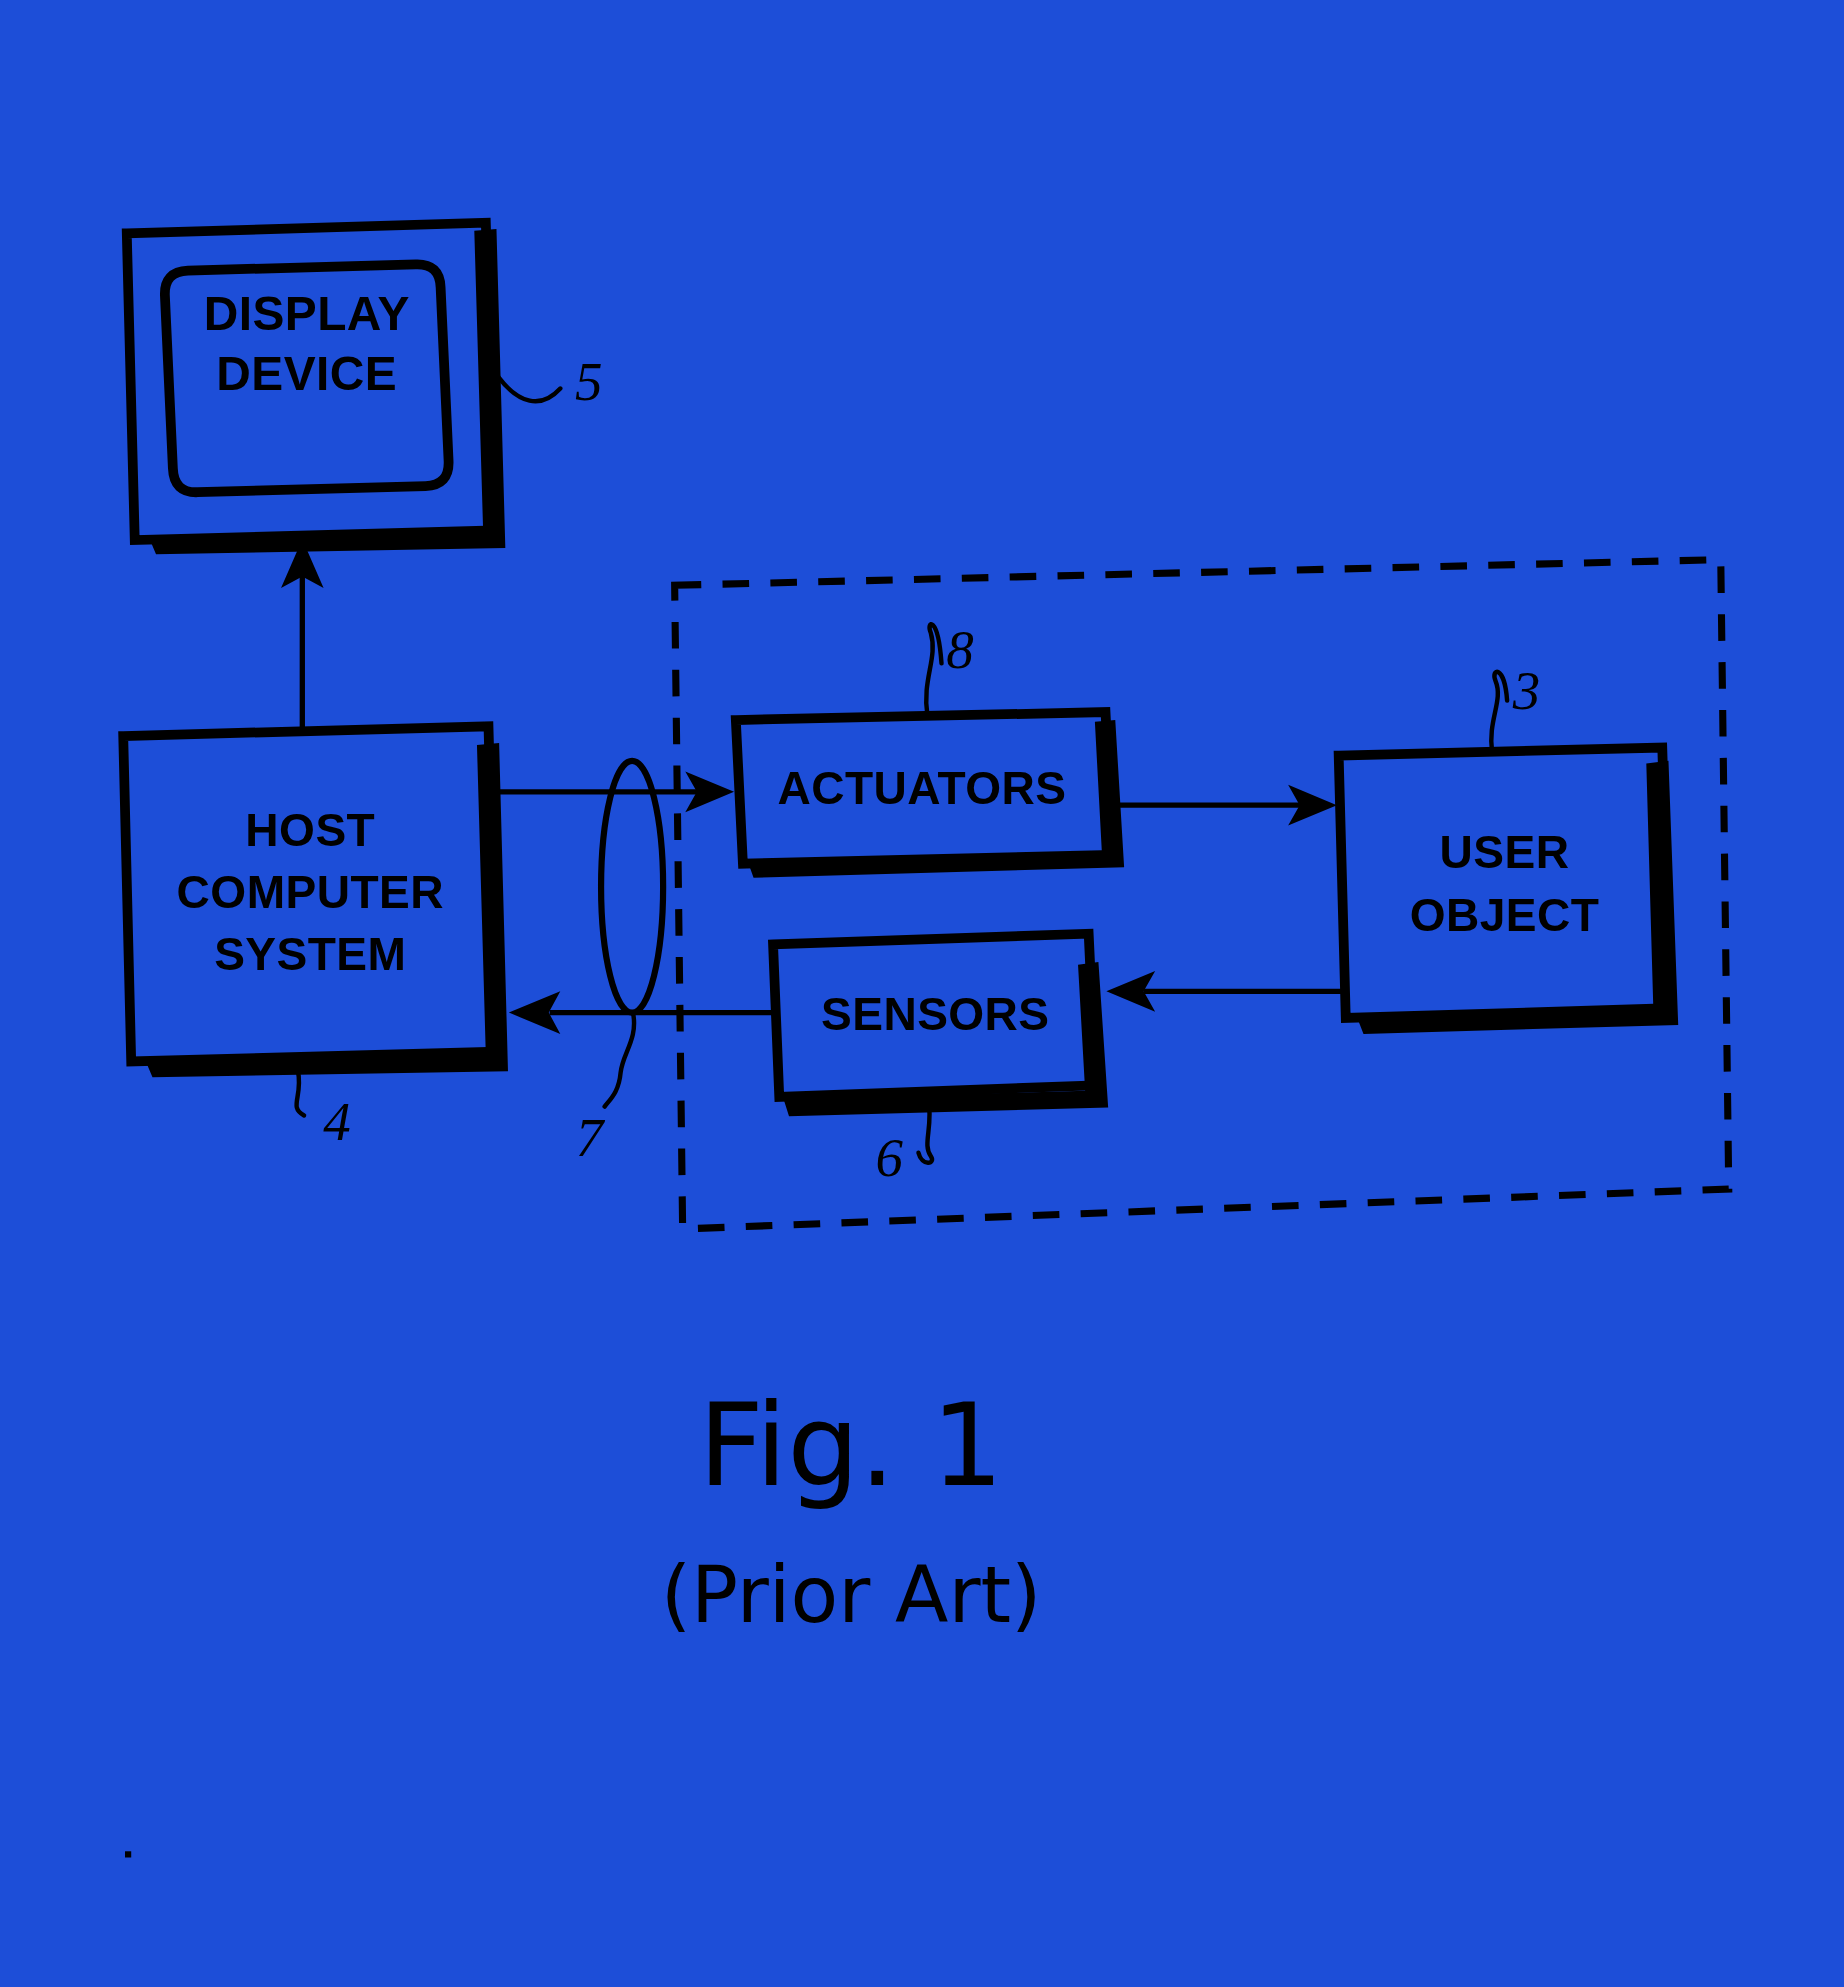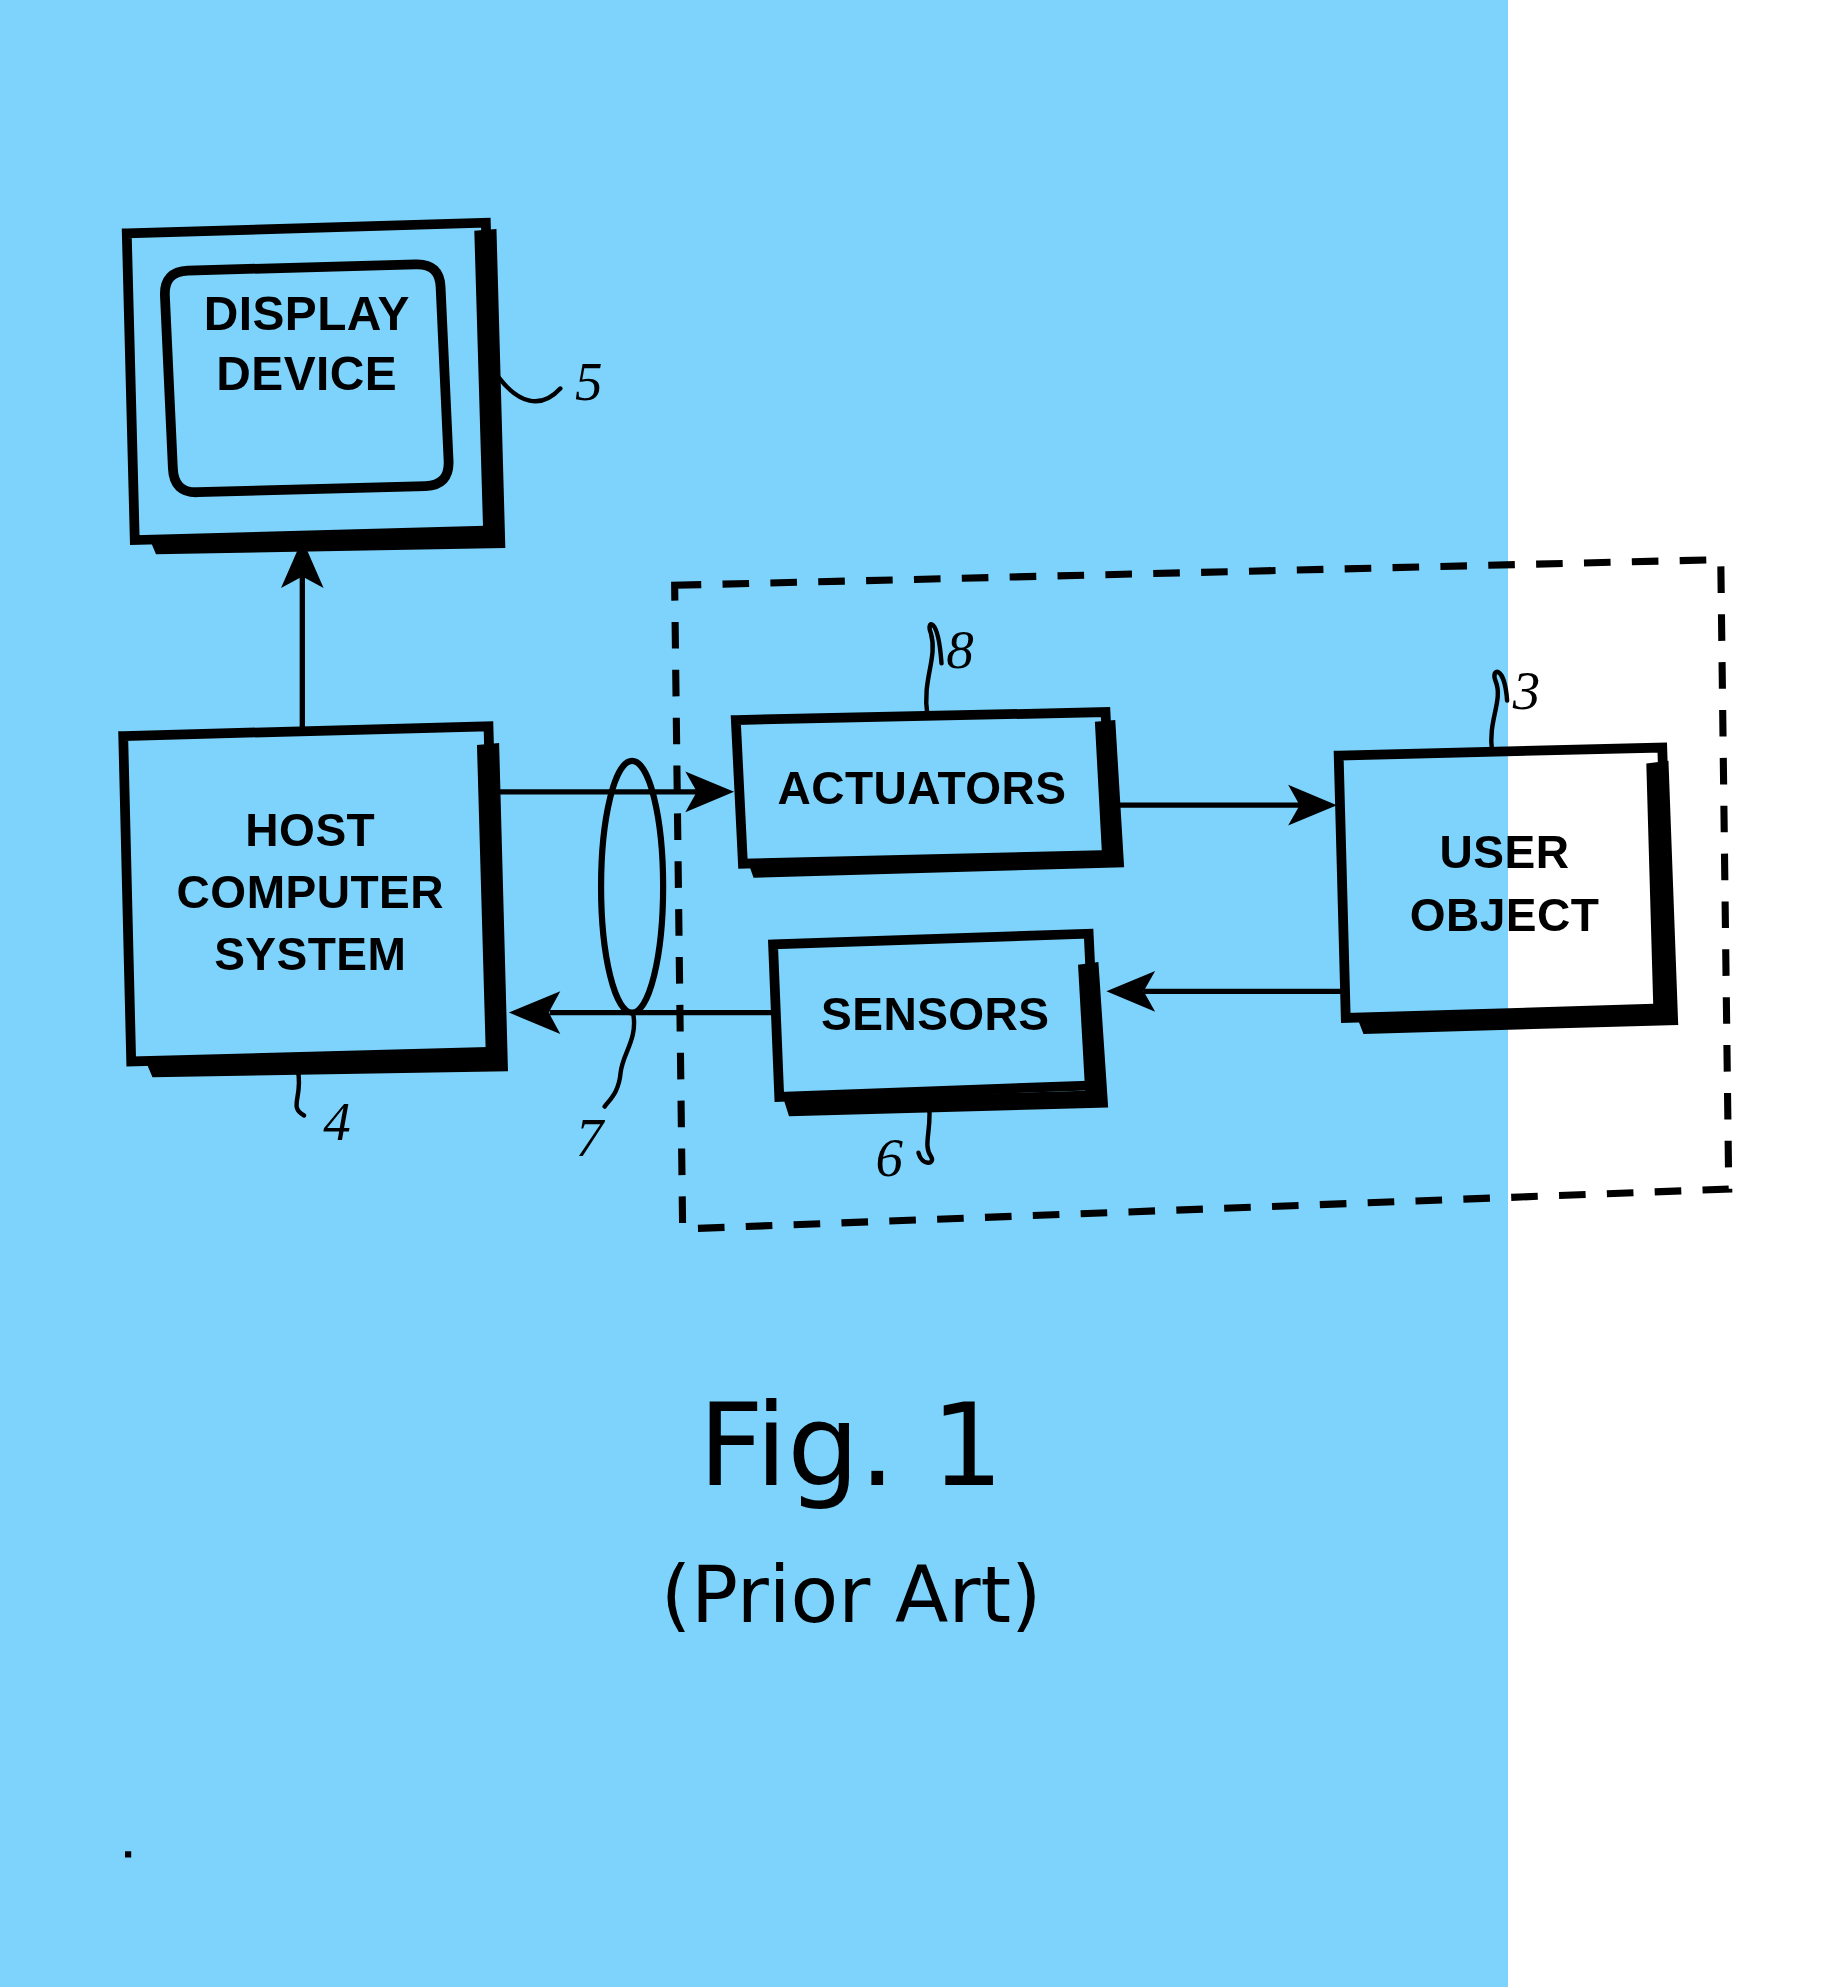--- a/index.html
+++ b/index.html
@@ -8,23 +8,23 @@
     background: #ffffff;
   }
   body {
     width: 1844px;
     height: 1988px;
     overflow: hidden;
     font-family: "Liberation Sans", sans-serif;
   }
   #figure-root {
     position: relative;
-    width: 1508px;
+    width: 1844px;
     height: 1988px;
-    background: #7dd3fc;
+    background: #1d4ed8;
   }
   #figure-svg {
     position: absolute;
     left: 0;
     top: 0;
     width: 1844px;
     height: 1988px;
     display: block;
   }
   .blk-label {

